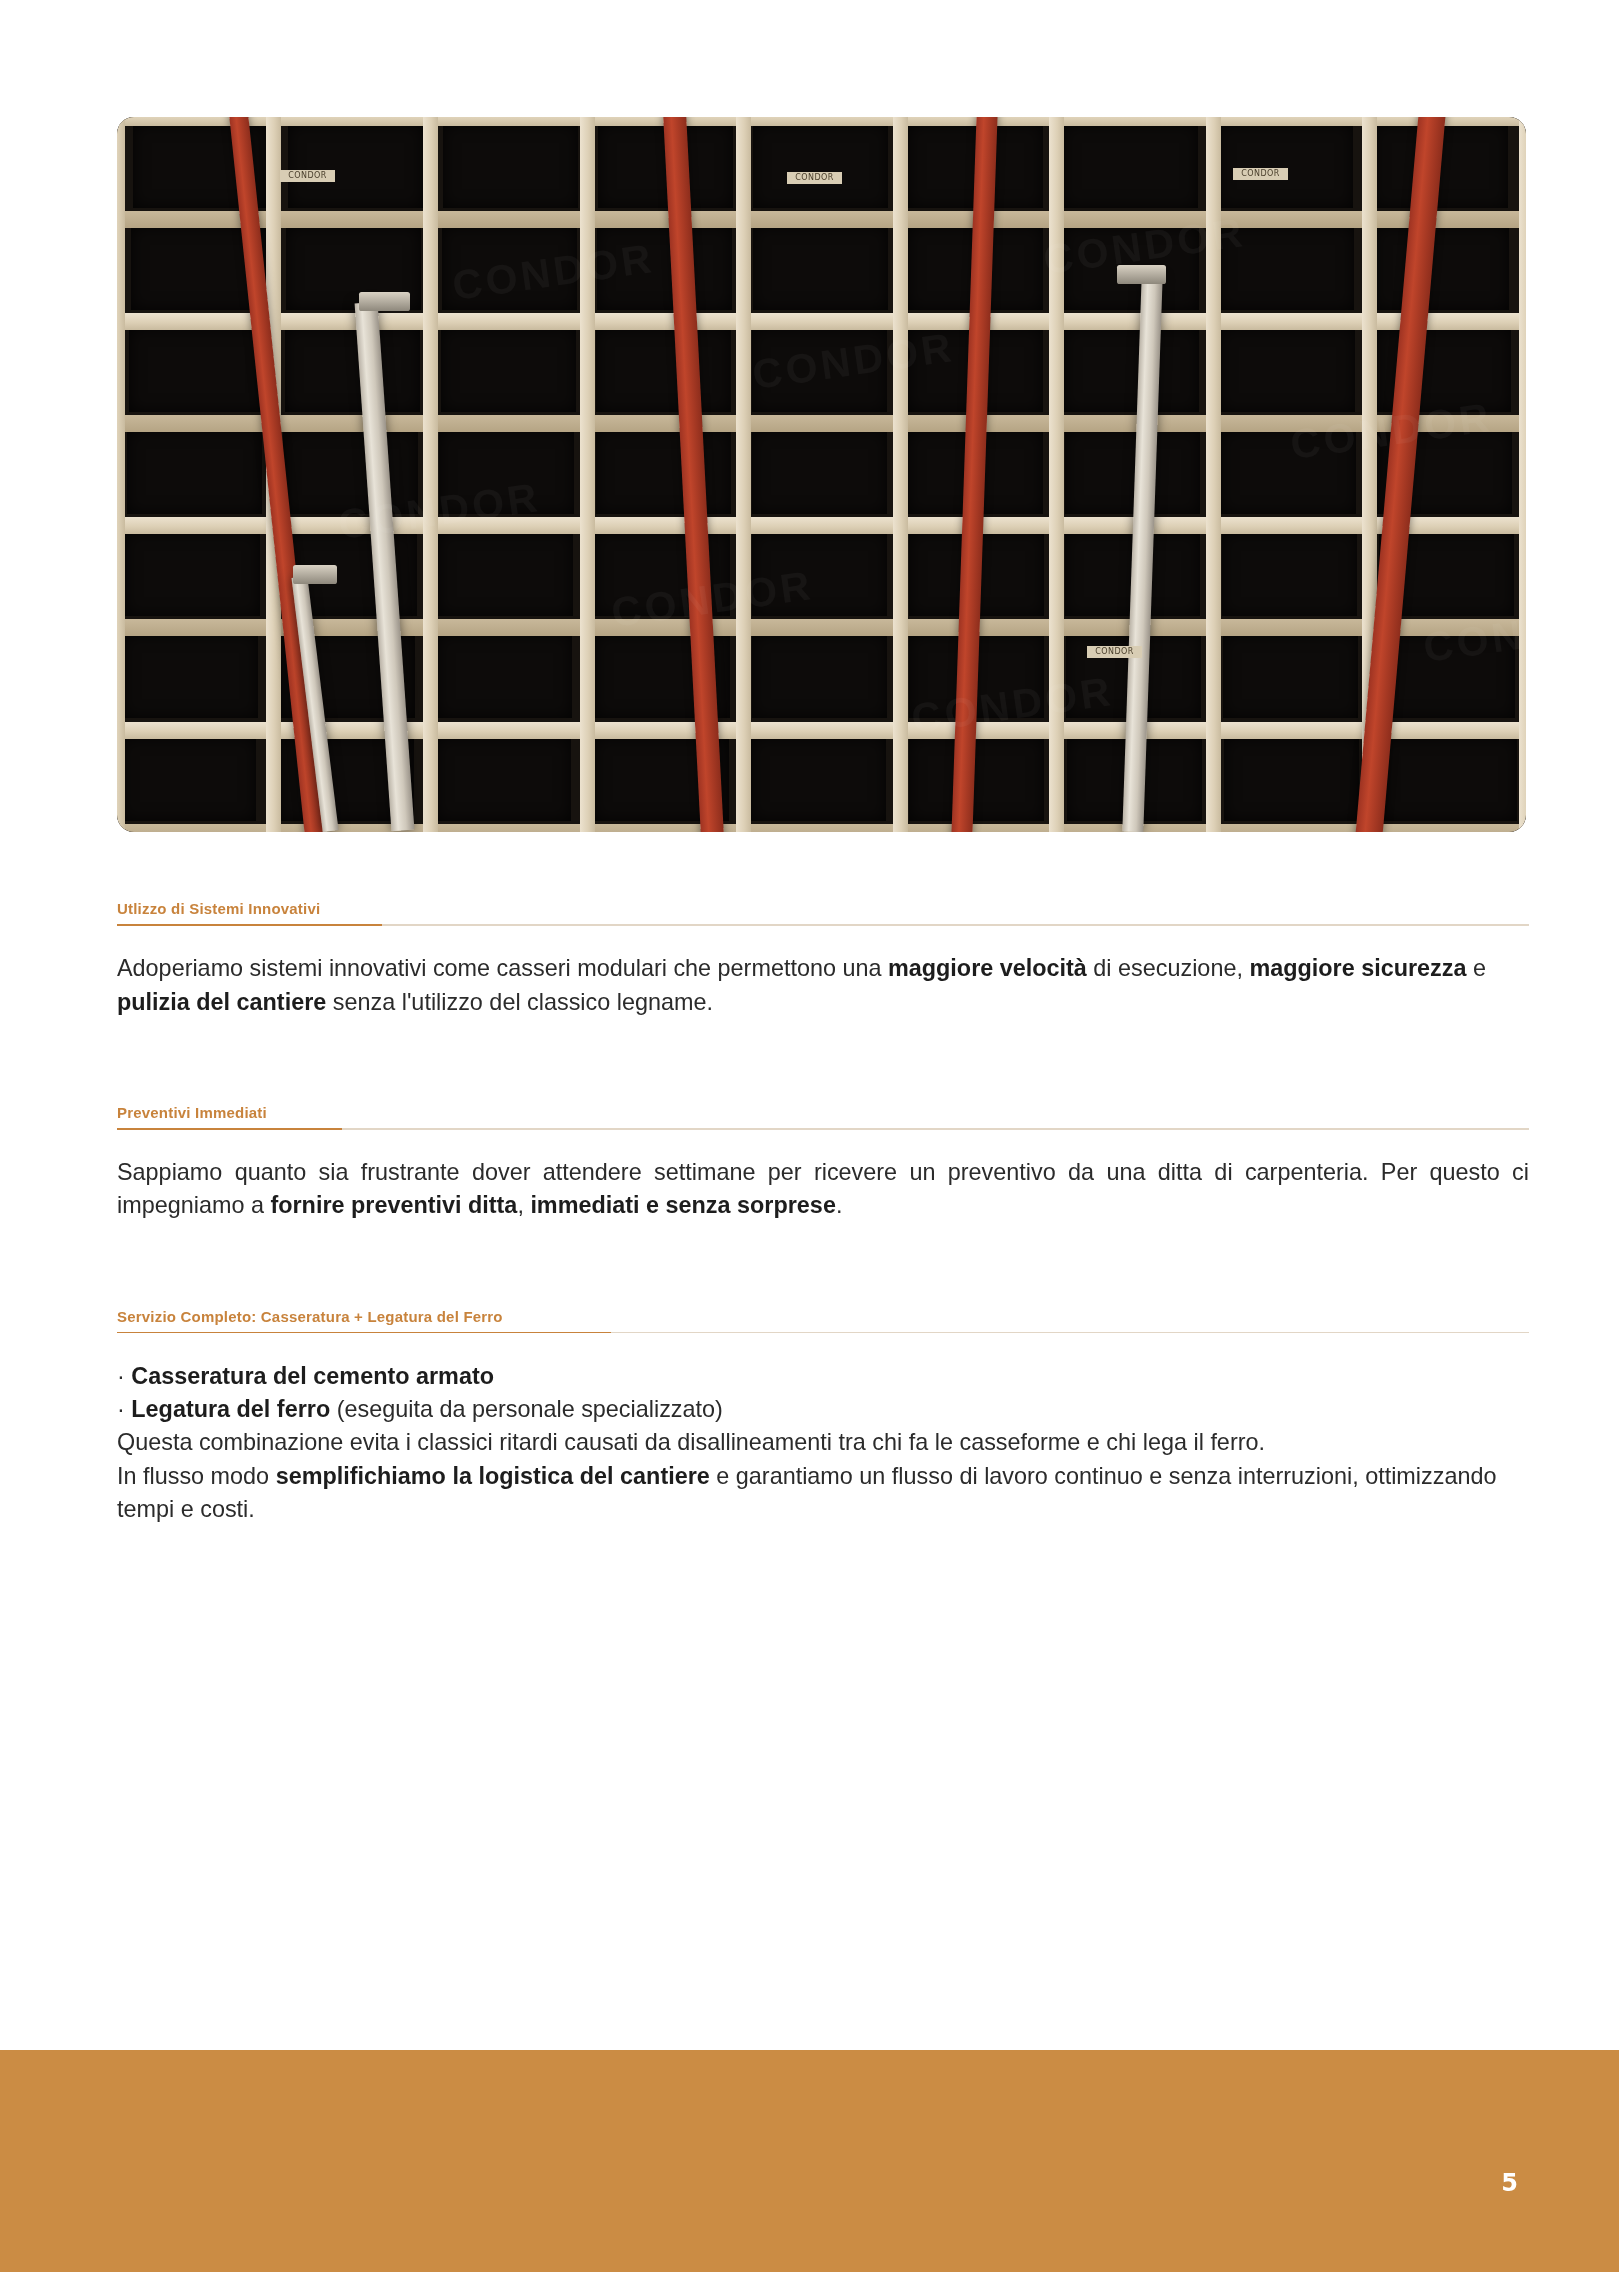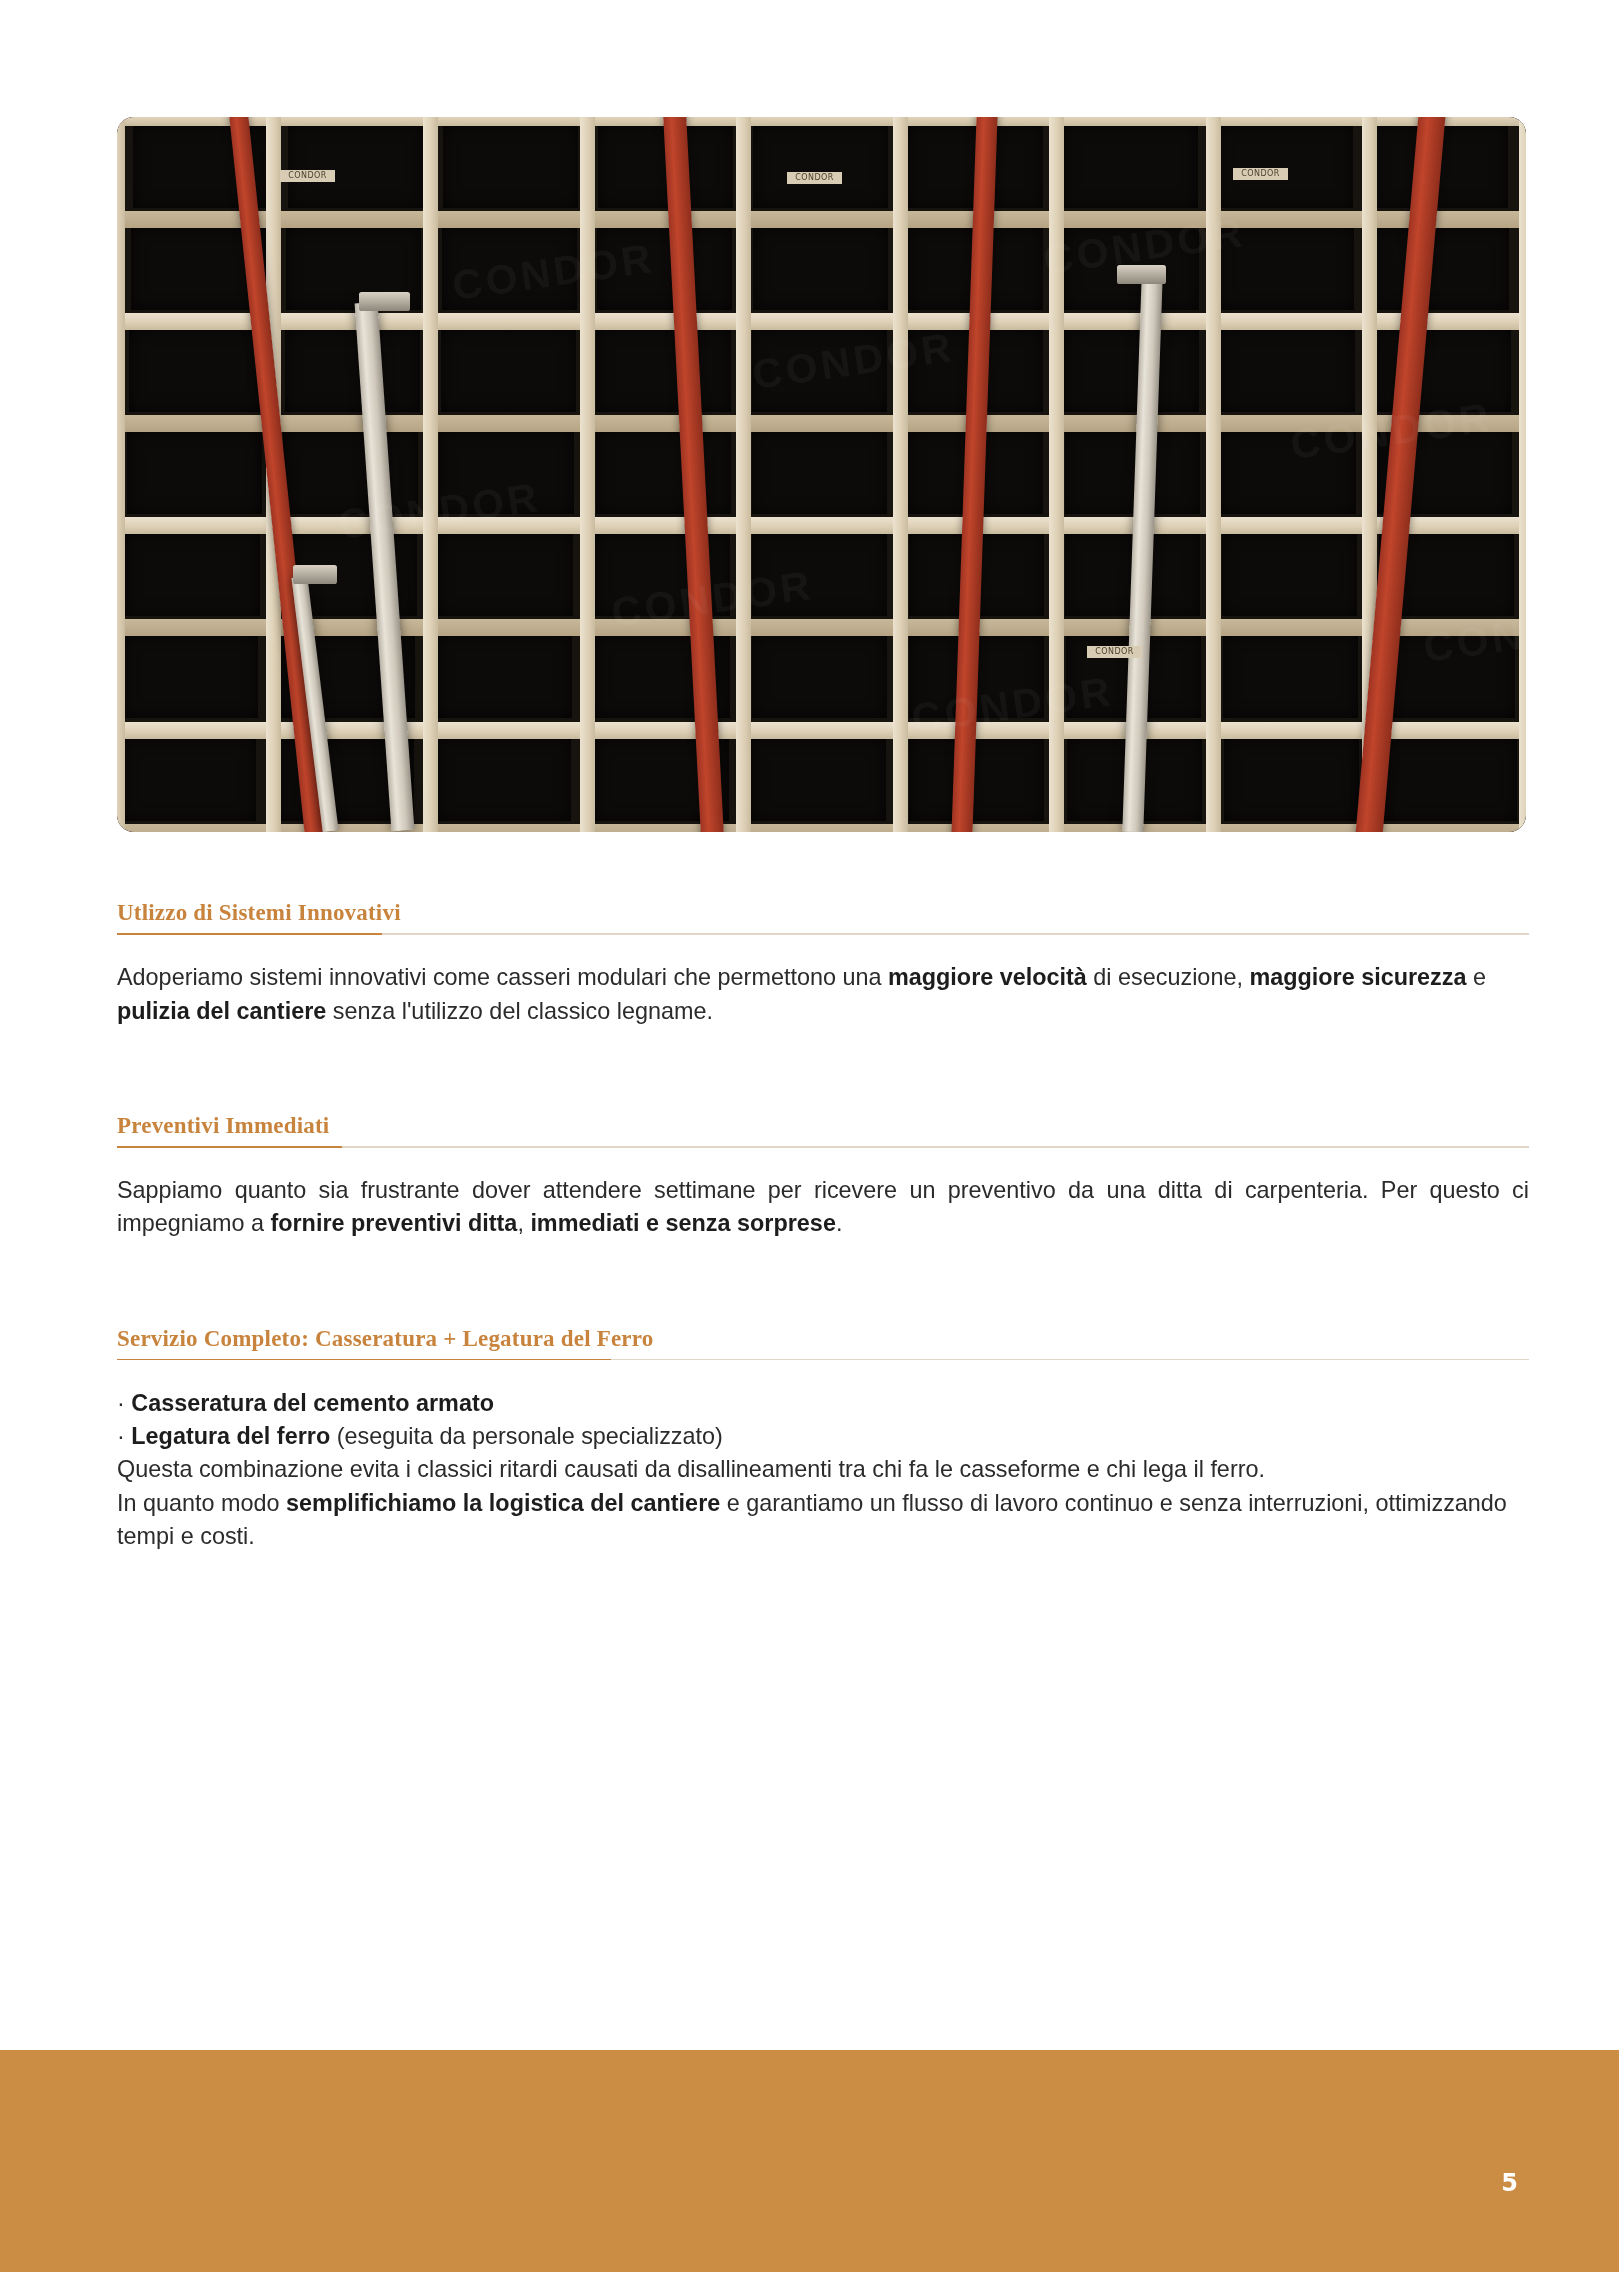--- a/index.html
+++ b/index.html
@@ -99,24 +99,24 @@
     position: absolute;
     left: 117px;
     top: 900px;
     width: 1412px;
   }
   .section { margin-bottom: 0; }
 
   .sec-title {
     color: #c8833c;
     font-weight: bold;
-    font-size: 23px;
+    font-size: 15px;
     letter-spacing: 0.2px;
     padding-bottom: 7px;
-    font-family: Liberation Serif, serif;
+    font-family: Liberation Sans, sans-serif;
   }
   .rule {
     height: 1.8px;
     background: #e2d6c6;
     width: 100%;
     margin-bottom: 26.5px;
   }
   .rule .rule-accent {
     display: block;
     height: 1.8px;
@@ -285,21 +285,21 @@
       </div>
       <div class="gap-lg"></div>
       <div class="section">
         <div class="sec-title">Servizio Completo: Casseratura + Legatura del Ferro</div>
         <div class="rule">
           <span class="rule-accent" style="width: 494px;"></span>
         </div>
         <p class="body"><span>· </span><b>Casseratura del cemento armato</b></p>
         <p class="body"><span>· </span><b>Legatura del ferro</b><span> (eseguita da personale specializzato)</span></p>
         <p class="body"><span>Questa combinazione evita i classici ritardi causati da disallineamenti tra chi fa le casseforme e chi lega il ferro.</span></p>
-        <p class="body"><span>In quanto modo </span><b>semplifichiamo la logistica del cantiere</b><span> e garantiamo un flusso di lavoro continuo e senza interruzioni, ottimizzando tempi e costi.</span></p>
+        <p class="body"><span>In flusso modo </span><b>semplifichiamo la logistica del cantiere</b><span> e garantiamo un flusso di lavoro continuo e senza interruzioni, ottimizzando tempi e costi.</span></p>
       </div>
     </div>
 
   <div class="footer">
     <div class="page-num">5</div>
   </div>
 </div>
 
 
 </body></html>

